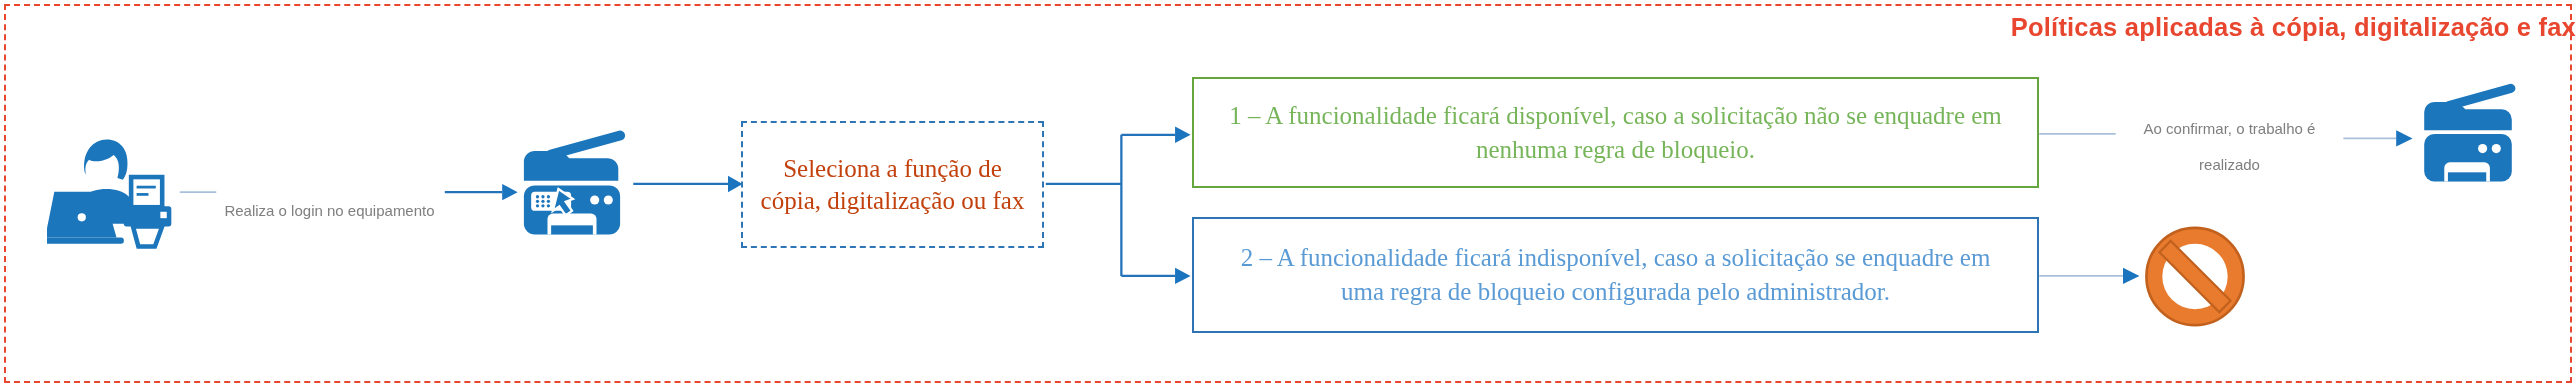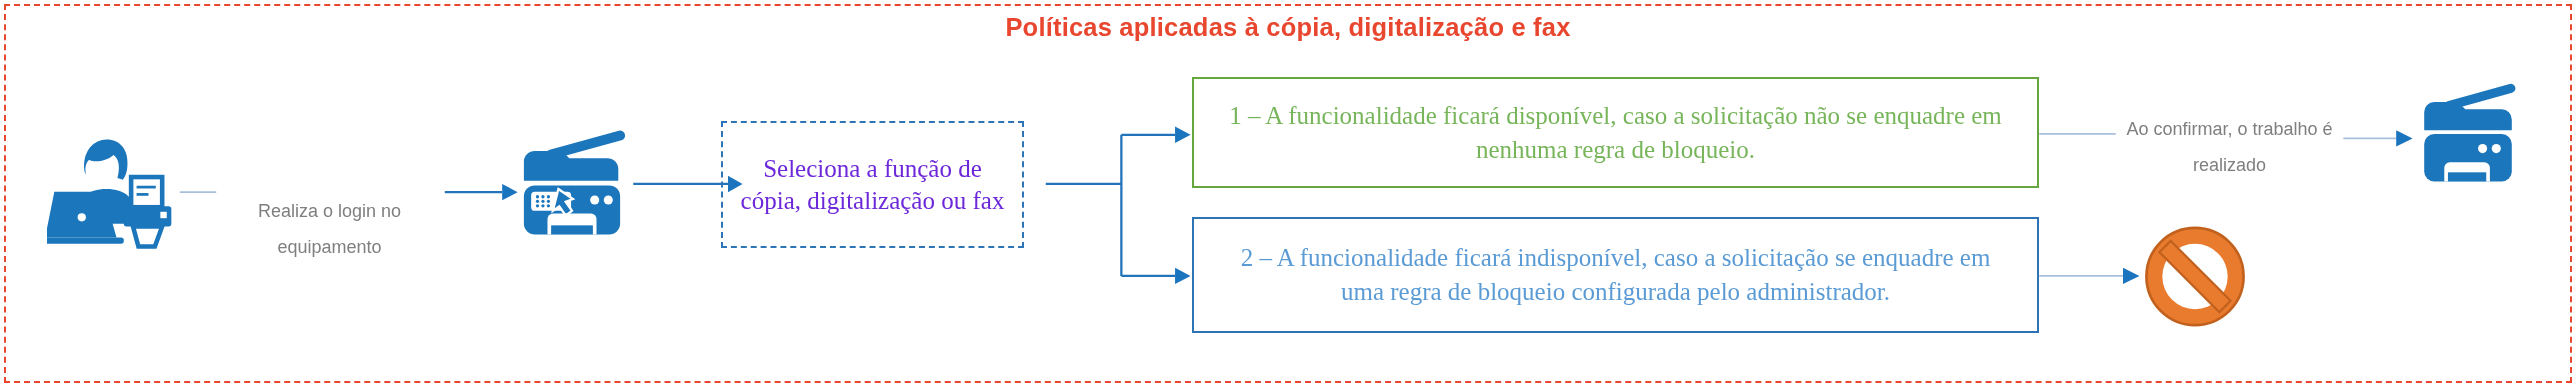--- a/index.html
+++ b/index.html
@@ -12,51 +12,51 @@
   }
   .frame{
     position:absolute;
     left:3.6px;top:3.6px;right:3.6px;bottom:3.6px;
     border:2.7px dashed #E8462E;
     pointer-events:none;
   }
   .title{
     position:absolute;
     left:0;right:0;top:12.8px;
-    text-align:center;
+    text-align:right;
     font-size:25.5px;
     font-weight:bold;
     color:#E8462E;
     letter-spacing:0.2px;
   }
   .connector-layer{
     position:absolute;left:0;top:0;width:2576px;height:387px;
   }
   .icon{position:absolute;display:block;}
   .node-text{
     position:absolute;
     color:#7F7F7F;
-    font-size:18px;
+    font-size:15px;
     line-height:36px;
     text-align:center;
   }
   .box{
     position:absolute;
     box-sizing:border-box;
     display:flex;
     align-items:center;
     justify-content:center;
     text-align:center;
     font-size:25px;
     font-family:Liberation Serif, serif;
   }
   .box-dashed{
-    left:721px;top:121px;width:303px;height:127px;
+    left:741px;top:121px;width:303px;height:127px;
     border:2.7px dashed #2E75B6;
-    color:#6d28d9;
+    color:#c2410c;
     line-height:32px;
     padding:0 12.8px;
   }
   .box-green{
     left:1192px;top:77px;width:847px;height:111px;
     border:2.7px solid #66A63F;
     color:#77B55A;
     line-height:34px;
     padding:0 24px;
   }

